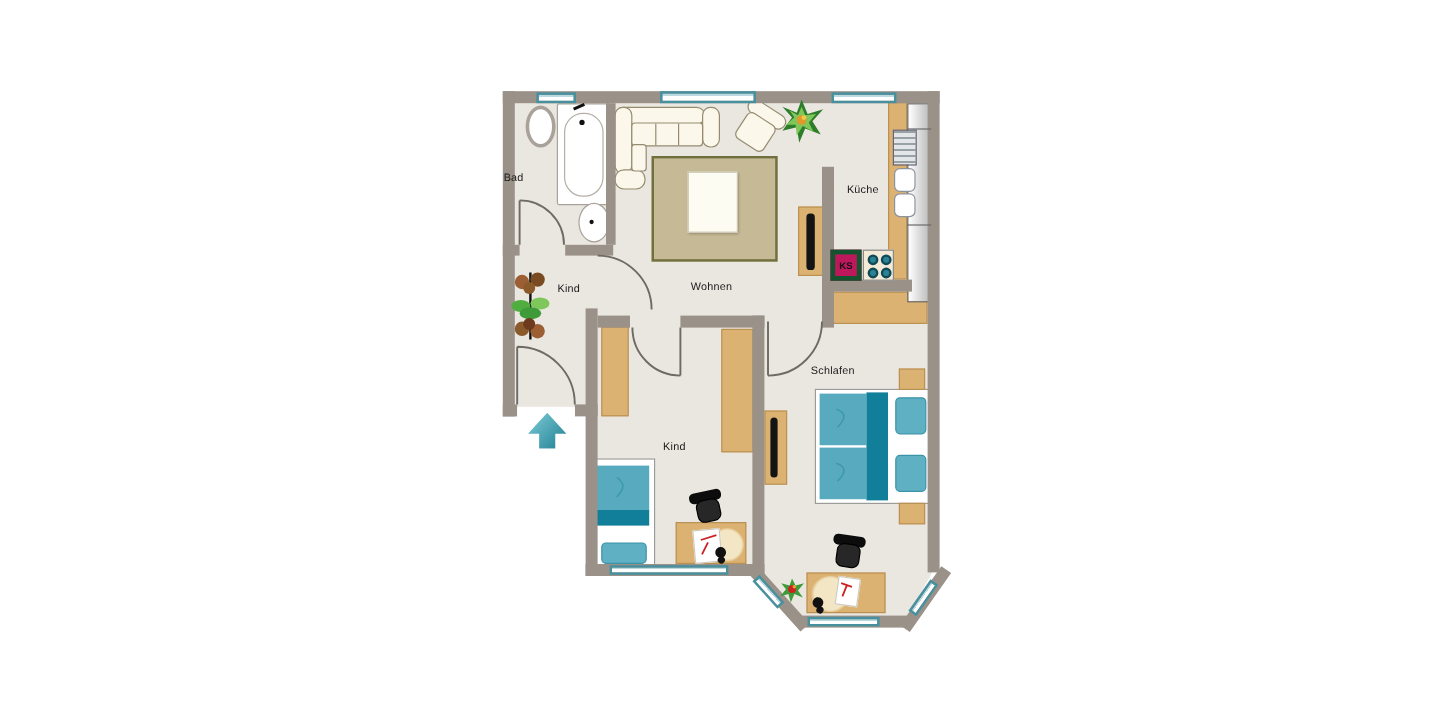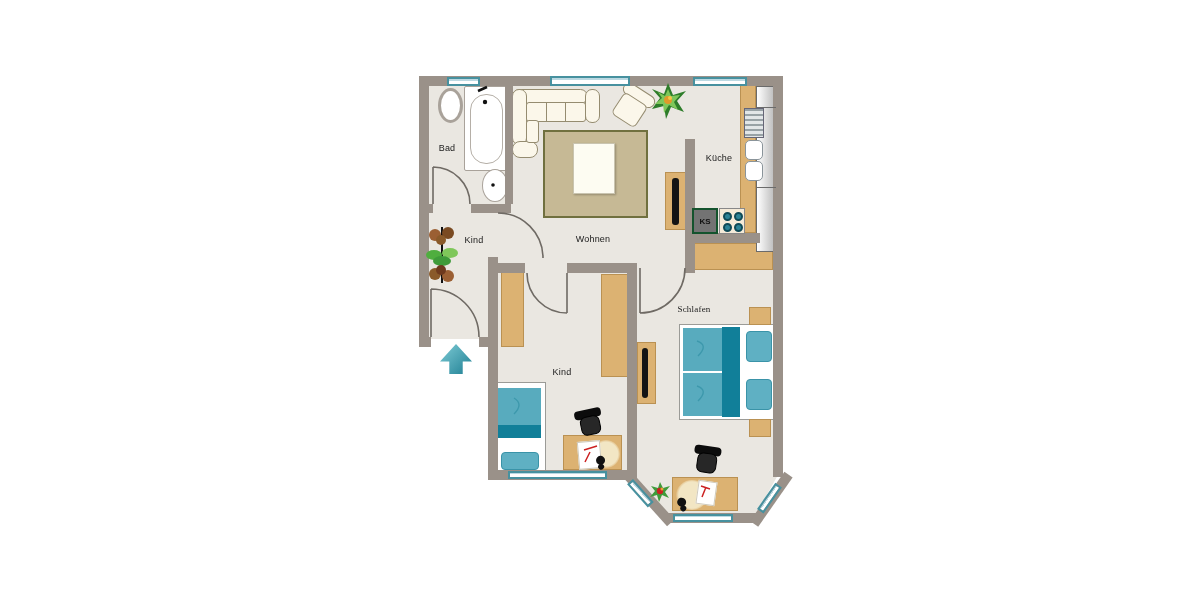--- a/index.html
+++ b/index.html
@@ -30,21 +30,21 @@
   .blob:after{content:"";position:absolute;left:6px;top:6px;width:6px;height:6px;border-radius:50%;background:#111;}
   .teal-mat{background:#58abbe;z-index:3;}
   .teal-dark{background:#117f99;z-index:3;}
   .bedframe{background:#ffffff;border:1.5px solid #9b9b97;box-sizing:border-box;z-index:2;}
   .pillow{background:#5fb0c3;border:1px solid #3a93a8;border-radius:4px;box-sizing:border-box;z-index:3;}
   .cabcol{background:linear-gradient(90deg,#ffffff 0,#b9b9b9 100%);border:1px solid #6b6b6b;box-sizing:border-box;z-index:4;
           background-clip:padding-box;}
   .cabline{background:#6b6b6b;z-index:5;}
   .sinkhatch{background:repeating-linear-gradient(180deg,#98a2a6 0 2px,#e2e6e8 2px 5px);border:1px solid #667;box-sizing:border-box;z-index:5;}
   .basin{background:#fff;border:1.5px solid #8a949a;border-radius:5px;box-sizing:border-box;z-index:5;}
-  .ksbox{background:#737373;border:2px solid #14532d;box-sizing:border-box;z-index:5;
+  .ksbox{background:#be185d;border:4px solid #14532d;box-sizing:border-box;z-index:5;
          display:flex;align-items:center;justify-content:center;font-size:8px;font-weight:bold;color:#111;}
   .stove{background:#f4ead8;border:1px solid #888;box-sizing:border-box;z-index:5;}
   .burner{position:absolute;width:9px;height:9px;border-radius:50%;background:#2c8396;border:2px solid #0f4a57;box-sizing:border-box;}
   .rug{background:#c6b995;border:2px solid #70703f;box-sizing:border-box;z-index:2;}
   .table{background:#fdfcf2;border:1px solid #c9c4b0;box-shadow:1px 1px 2px rgba(0,0,0,.25);z-index:3;}
   .arrow{z-index:6;background:linear-gradient(135deg,#7fccd6,#1f7f93);
          clip-path:polygon(50% 0,100% 58%,71% 58%,71% 100%,29% 100%,29% 58%,0 58%);}
   svg.overlay{position:absolute;left:0;top:0;z-index:7;pointer-events:none;}
   svg.deco{position:absolute;z-index:6;pointer-events:none;}
 </style>
@@ -201,20 +201,20 @@
       <path d="M584,450 l13,-4 M590,452 l-5,10"></path>
       <path d="M701,486 l9,3 M706,487 l-4,10"></path>
     </g>
     <g stroke="#111" stroke-width="2.5" fill="none">
       <path d="M478,91 l9,-4"></path>
     </g>
     <circle cx="485" cy="102" r="2.2" fill="#111"></circle>
     <circle cx="493" cy="185" r="1.8" fill="#111"></circle>
   </svg>
 
-  <div class="abs lbl" style="left:427px;top:143px;width:40px;">Bad</div>
+  <div class="abs lbl" style="left:408px;top:143px;width:40px;">Bad</div>
   <div class="abs lbl" style="left:454px;top:235px;width:40px;">Kind</div>
   <div class="abs lbl" style="left:571px;top:234px;width:44px;">Wohnen</div>
   <div class="abs lbl" style="left:697px;top:153px;width:44px;">Küche</div>
   <div class="abs lbl" style="left:544px;top:367px;width:36px;">Kind</div>
-  <div class="abs lbl" style="left:670px;top:304px;width:48px;font-family:Liberation Serif, serif;">Schlafen</div>
+  <div class="abs lbl" style="left:670px;top:304px;width:48px;">Schlafen</div>
 
 </div>
 
 </body></html>

